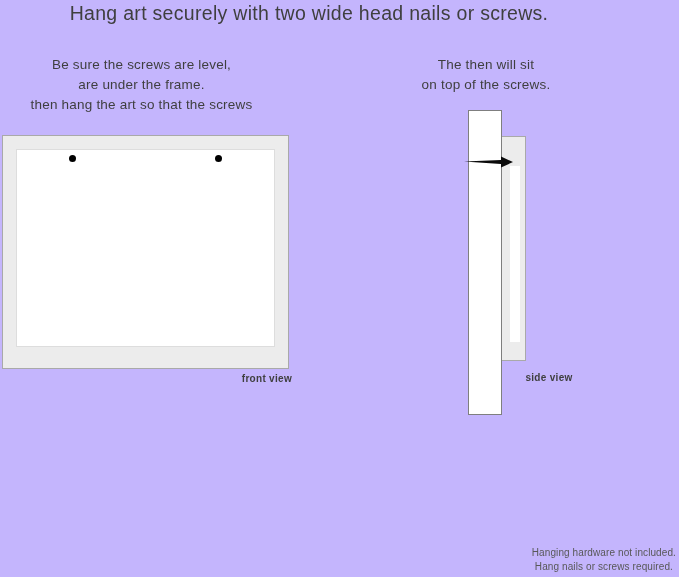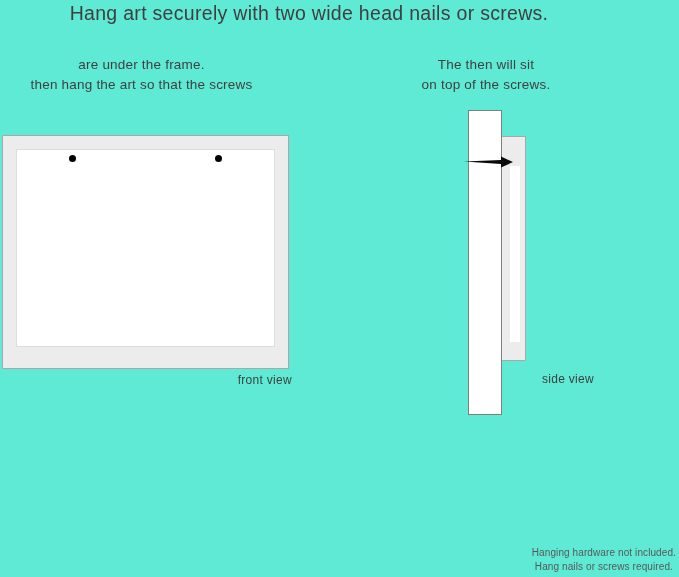--- a/index.html
+++ b/index.html
@@ -1,19 +1,19 @@
 <!DOCTYPE html>
 <html style="--text: #3f3f3f; --frame-fill: #ececec; --frame-border: #a9a9a9; --wall-border: #7f7f7f; --accent-black: #000000; --footer-text: #585858;"><head>
 <meta charset="utf-8">
 <style>
   html,body{margin:0;padding:0;background:#fff;}
   .page{
     position:relative;
     width:679px;height:577px;
-    background:#5eead4;
+    background:#c4b5fd;
     font-family:"Liberation Sans","DejaVu Sans",sans-serif;
     color:var(--text,#3f3f3f);
     overflow:hidden;
   }
   .title{
     position:absolute;left:0;top:2px;width:618px;
     text-align:center;
     font-size:19.5px;font-weight:300;letter-spacing:.3px;
     color:var(--text,#3f3f3f);
   }
@@ -57,41 +57,42 @@
   }
   .side-wall{
     position:absolute;left:468px;top:110px;width:34px;height:305px;
     background:#fff;border:1px solid var(--wall-border,#7f7f7f);
     box-sizing:border-box;z-index:1;
   }
   .nail{
     position:absolute;left:464px;top:155px;width:50px;height:14px;z-index:2;
   }
   .view-label{
-    position:absolute;font-size:12px;font-weight:400;letter-spacing:.3px;
+    position:absolute;font-size:10px;font-weight:700;letter-spacing:.3px;
     color:var(--text,#3f3f3f);
   }
   .front-label{left:170px;top:373px;width:122px;text-align:right;}
-  .side-label{left:504px;top:372px;width:90px;text-align:right;}
+  .side-label{left:504px;top:372px;width:90px;text-align:center;}
 
   .footer{
     position:absolute;right:3px;top:546px;
     font-size:10px;line-height:13.5px;font-weight:300;
     text-align:center;letter-spacing:.1px;
     color:var(--footer-text,#585858);
   }
 </style>
 </head>
 <body>
 
 <div class="page">
 
   <div class="title">Hang art securely with two wide head nails or screws.</div>
 
   <div class="instr instr-front">
+    <div>Be sure the screws are level,</div>
     <div>are under the frame.</div>
     <div>then hang the art so that the screws</div>
   </div>
 
   <div class="instr instr-side">
     <div>The then will sit</div>
     <div>on top of the screws.</div>
   </div>
 
   <div class="front-frame">

